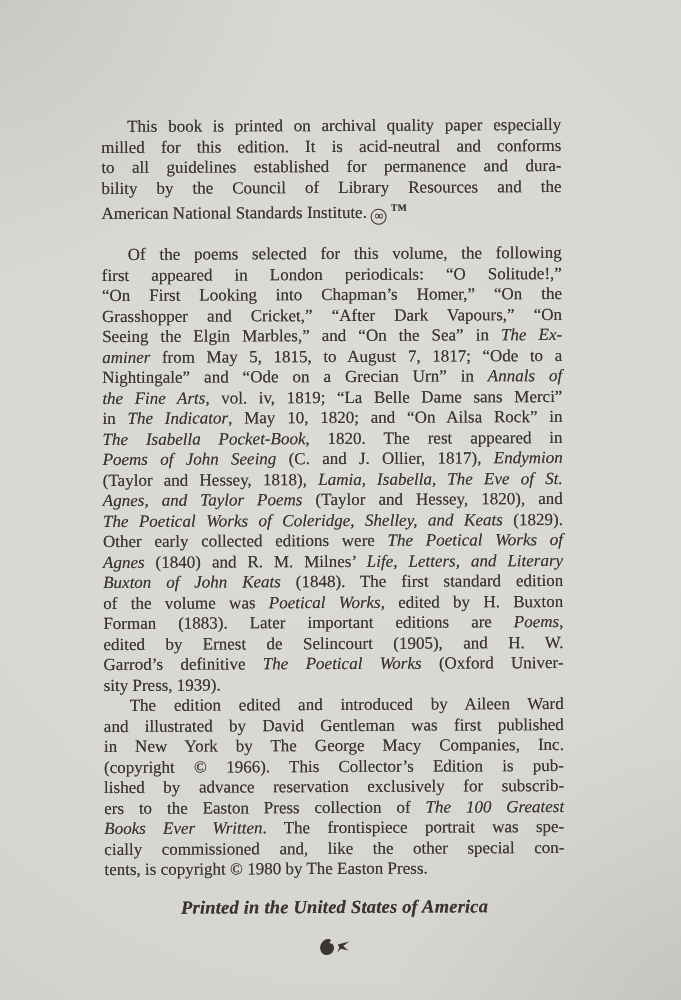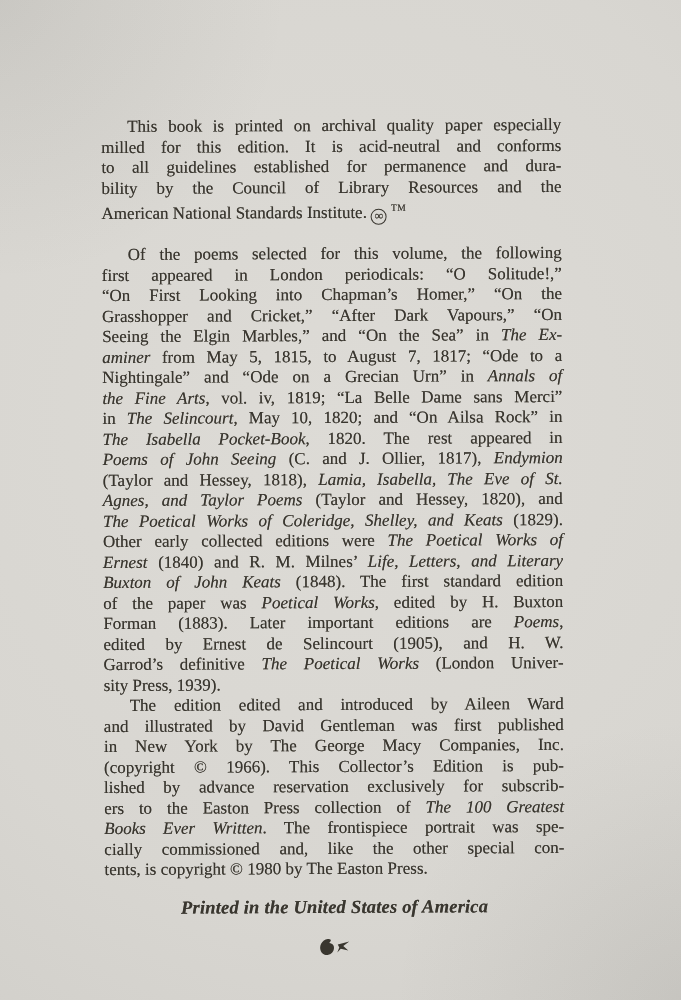--- a/index.html
+++ b/index.html
@@ -27,21 +27,21 @@
   .line{text-align:justify;text-align-last:justify;}
   .line.last{text-align-last:left;}
   .line.indent{text-indent:26px;}
   .it{font-style:italic;}
   .inf{
     display:inline-block;width:14px;height:14px;line-height:12.5px;
     border:1.3px solid var(--ink,#39362f);border-radius:50%;
     text-align:center;text-align-last:center;font-size:12.5px;
     margin-left:4px;vertical-align:-2px;
   }
-  .tm{font-size:9.5px;vertical-align:7px;margin-left:4px;letter-spacing:0.5px;}
+  .tm{font-size:9.5px;vertical-align:7px;margin-left:4px;letter-spacing:0.5px;font-weight:bold;}
   .printed{
     font-style:italic;font-weight:600;text-align:center;text-align-last:center;
     font-size:18.5px;margin-top:17px;letter-spacing:0.2px;
   }
   .ornament{
     text-align:center;text-align-last:center;margin-top:19px;
   }
   .ornament svg{display:inline-block;}
 </style>
 </head>
@@ -60,33 +60,33 @@
       </div>
       <div class="para">
         <div class="line indent"><span>Of the poems selected for this volume, the following</span></div>
         <div class="line"><span>first appeared in London periodicals: “O Solitude!,”</span></div>
         <div class="line"><span>“On First Looking into Chapman’s Homer,” “On the</span></div>
         <div class="line"><span>Grasshopper and Cricket,” “After Dark Vapours,” “On</span></div>
         <div class="line"><span>Seeing the Elgin Marbles,” and “On the Sea” in </span><span class="it">The Ex-</span></div>
         <div class="line"><span class="it">aminer</span><span> from May 5, 1815, to August 7, 1817; “Ode to a</span></div>
         <div class="line"><span>Nightingale” and “Ode on a Grecian Urn” in </span><span class="it">Annals of</span></div>
         <div class="line"><span class="it">the Fine Arts</span><span>, vol. iv, 1819; “La Belle Dame sans Merci”</span></div>
-        <div class="line"><span>in </span><span class="it">The Selincourt</span><span>, May 10, 1820; and “On Ailsa Rock” in</span></div>
+        <div class="line"><span>in </span><span class="it">The Indicator</span><span>, May 10, 1820; and “On Ailsa Rock” in</span></div>
         <div class="line"><span class="it">The Isabella Pocket-Book</span><span>, 1820. The rest appeared in</span></div>
         <div class="line"><span class="it">Poems of John Seeing</span><span> (C. and J. Ollier, 1817), </span><span class="it">Endymion</span></div>
         <div class="line"><span>(Taylor and Hessey, 1818), </span><span class="it">Lamia, Isabella, The Eve of St.</span></div>
         <div class="line"><span class="it">Agnes, and Taylor Poems</span><span> (Taylor and Hessey, 1820), and</span></div>
         <div class="line"><span class="it">The Poetical Works of Coleridge, Shelley, and Keats</span><span> (1829).</span></div>
         <div class="line"><span>Other early collected editions were </span><span class="it">The Poetical Works of</span></div>
-        <div class="line"><span class="it">Ernest</span><span> (1840) and R. M. Milnes’ </span><span class="it">Life, Letters, and Literary</span></div>
+        <div class="line"><span class="it">Agnes</span><span> (1840) and R. M. Milnes’ </span><span class="it">Life, Letters, and Literary</span></div>
         <div class="line"><span class="it">Buxton of John Keats</span><span> (1848). The first standard edition</span></div>
-        <div class="line"><span>of the paper was </span><span class="it">Poetical Works</span><span>, edited by H. Buxton</span></div>
+        <div class="line"><span>of the volume was </span><span class="it">Poetical Works</span><span>, edited by H. Buxton</span></div>
         <div class="line"><span>Forman (1883). Later important editions are </span><span class="it">Poems</span><span>,</span></div>
         <div class="line"><span>edited by Ernest de Selincourt (1905), and H. W.</span></div>
-        <div class="line"><span>Garrod’s definitive </span><span class="it">The Poetical Works</span><span> (London Univer-</span></div>
+        <div class="line"><span>Garrod’s definitive </span><span class="it">The Poetical Works</span><span> (Oxford Univer-</span></div>
         <div class="line last"><span>sity Press, 1939).</span></div>
       </div>
       <div class="para">
         <div class="line indent"><span>The edition edited and introduced by Aileen Ward</span></div>
         <div class="line"><span>and illustrated by David Gentleman was first published</span></div>
         <div class="line"><span>in New York by The George Macy Companies, Inc.</span></div>
         <div class="line"><span>(copyright © 1966). This Collector’s Edition is pub-</span></div>
         <div class="line"><span>lished by advance reservation exclusively for subscrib-</span></div>
         <div class="line"><span>ers to the Easton Press collection of </span><span class="it">The 100 Greatest</span></div>
         <div class="line"><span class="it">Books Ever Written</span><span>. The frontispiece portrait was spe-</span></div>

